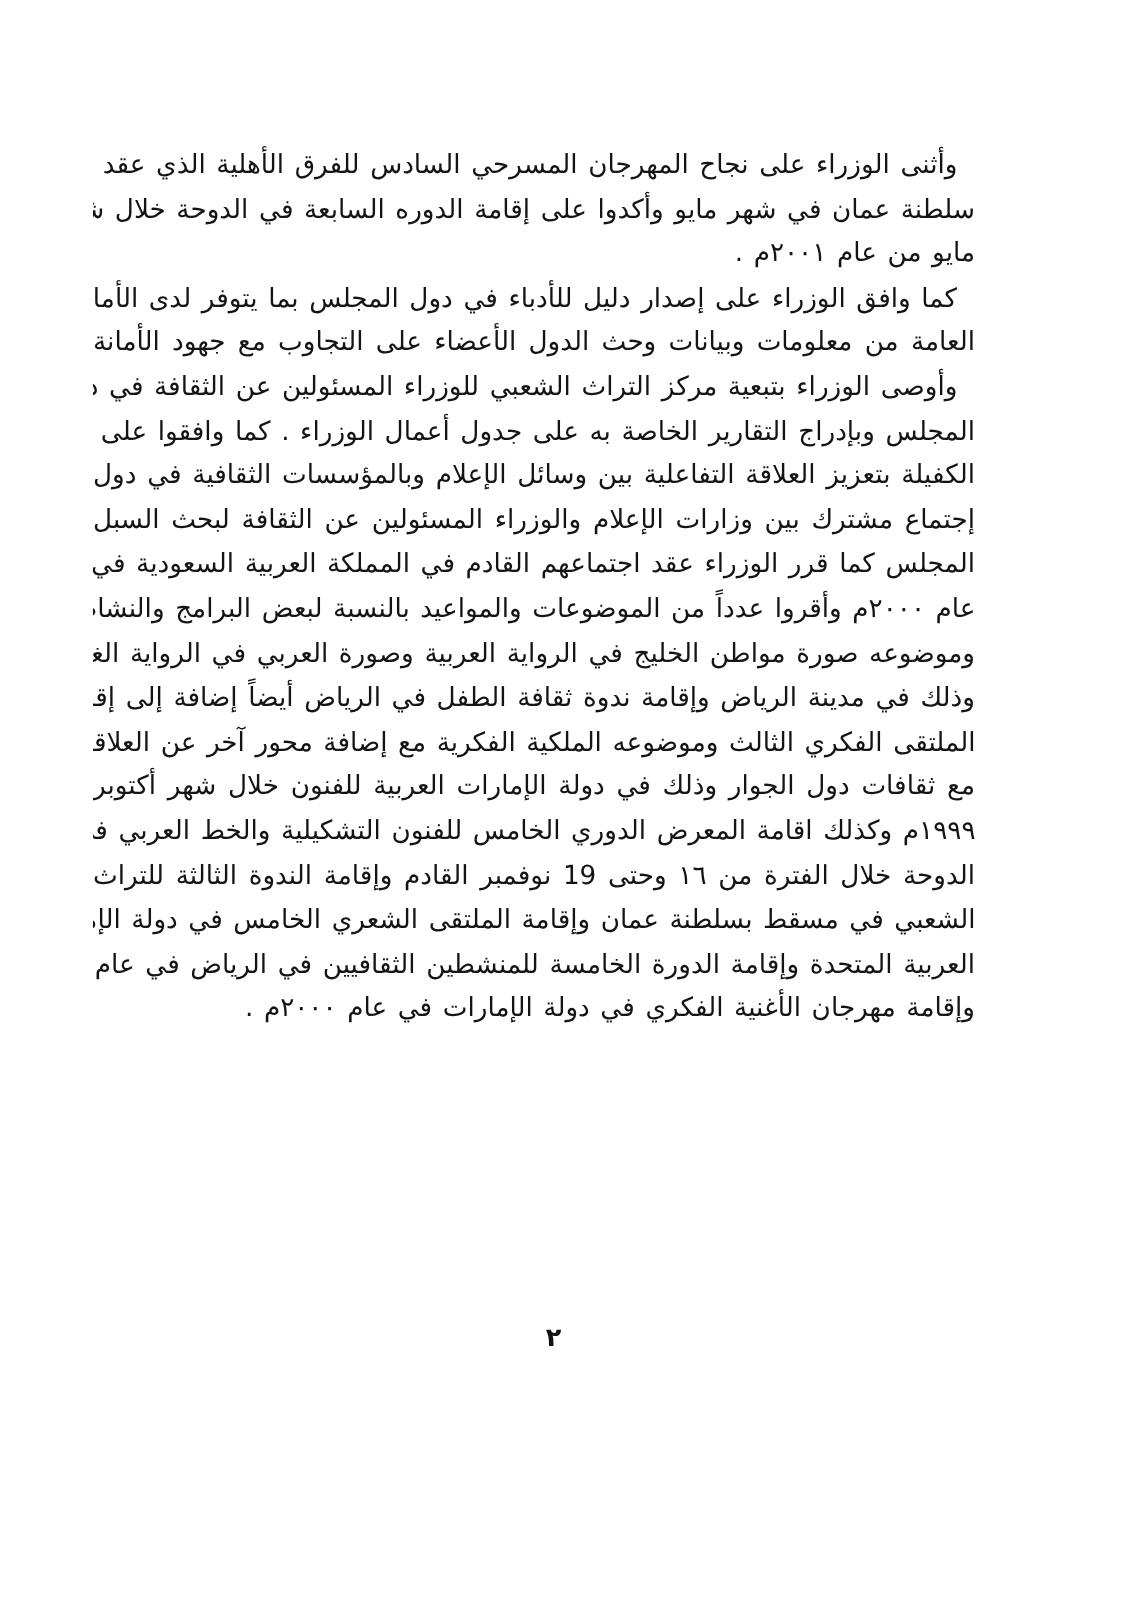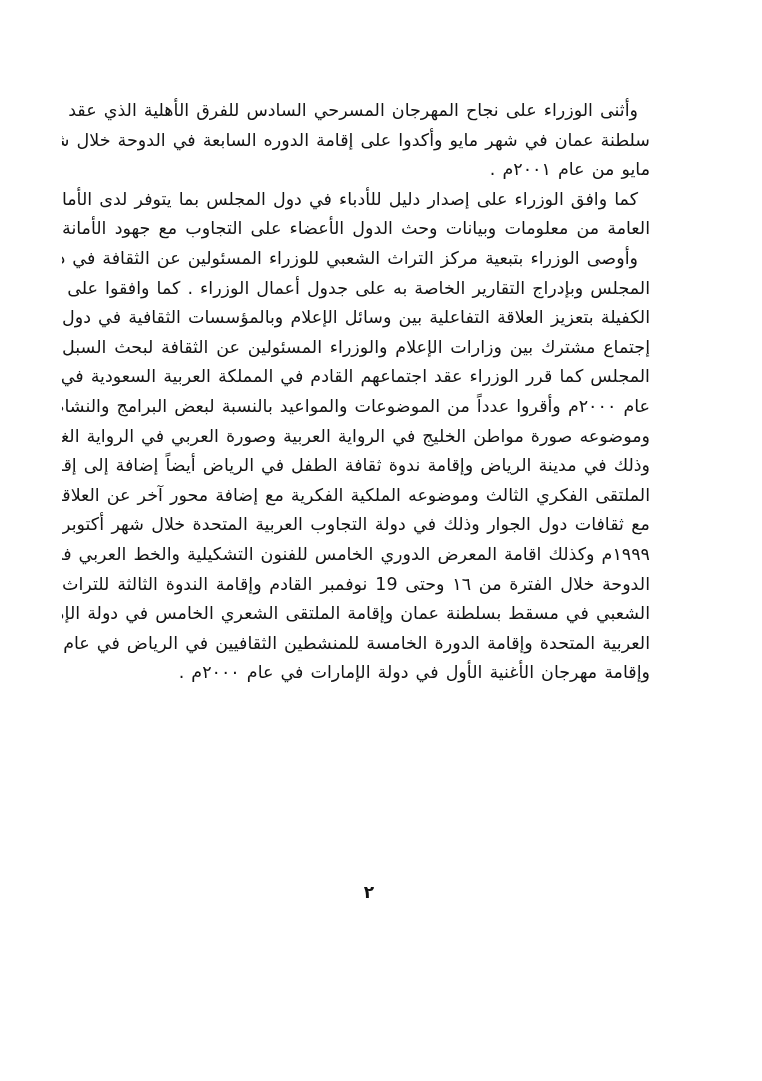--- a/index.html
+++ b/index.html
@@ -79,25 +79,25 @@
     <div class="paragraph">
       <div class="line first">وأوصى الوزراء بتبعية مركز التراث الشعبي للوزراء المسئولين عن الثقافة في دول</div>
       <div class="line">المجلس وبإدراج التقارير الخاصة به على جدول أعمال الوزراء . كما وافقوا على عقد</div>
       <div class="line">الكفيلة بتعزيز العلاقة التفاعلية بين وسائل الإعلام وبالمؤسسات الثقافية في دول</div>
       <div class="line">إجتماع مشترك بين وزارات الإعلام والوزراء المسئولين عن الثقافة لبحث السبل</div>
       <div class="line">المجلس كما قرر الوزراء عقد اجتماعهم القادم في المملكة العربية السعودية في مايو من</div>
       <div class="line">عام ٢٠٠٠م وأقروا عدداً من الموضوعات والمواعيد بالنسبة لبعض البرامج والنشاطات</div>
       <div class="line">وموضوعه صورة مواطن الخليج في الرواية العربية وصورة العربي في الرواية الغربية</div>
       <div class="line">وذلك في مدينة الرياض وإقامة ندوة ثقافة الطفل في الرياض أيضاً إضافة إلى إقامة</div>
       <div class="line">الملتقى الفكري الثالث وموضوعه الملكية الفكرية مع إضافة محور آخر عن العلاقات</div>
-      <div class="line">مع ثقافات دول الجوار وذلك في دولة التجاوب العربية المتحدة خلال شهر أكتوبر</div>
+      <div class="line">مع ثقافات دول الجوار وذلك في دولة الإمارات العربية للفنون خلال شهر أكتوبر</div>
       <div class="line">١٩٩٩م وكذلك اقامة المعرض الدوري الخامس للفنون التشكيلية والخط العربي في</div>
       <div class="line">الدوحة خلال الفترة من ١٦ وحتى 19 نوفمبر القادم وإقامة الندوة الثالثة للتراث</div>
       <div class="line">الشعبي في مسقط بسلطنة عمان وإقامة الملتقى الشعري الخامس في دولة الإمارات</div>
       <div class="line">العربية المتحدة وإقامة الدورة الخامسة للمنشطين الثقافيين في الرياض في عام ٢٠٠٠م</div>
-      <div class="line last">وإقامة مهرجان الأغنية الأول في دولة الإمارات في عام ٢٠٠٠م .</div>
+      <div class="line last">وإقامة مهرجان الأغنية الفكري في دولة الإمارات في عام ٢٠٠٠م .</div>
     </div>
 
   </div>
 
   <div class="page-number">٢</div>
 
 </div>
 
 </body></html>

